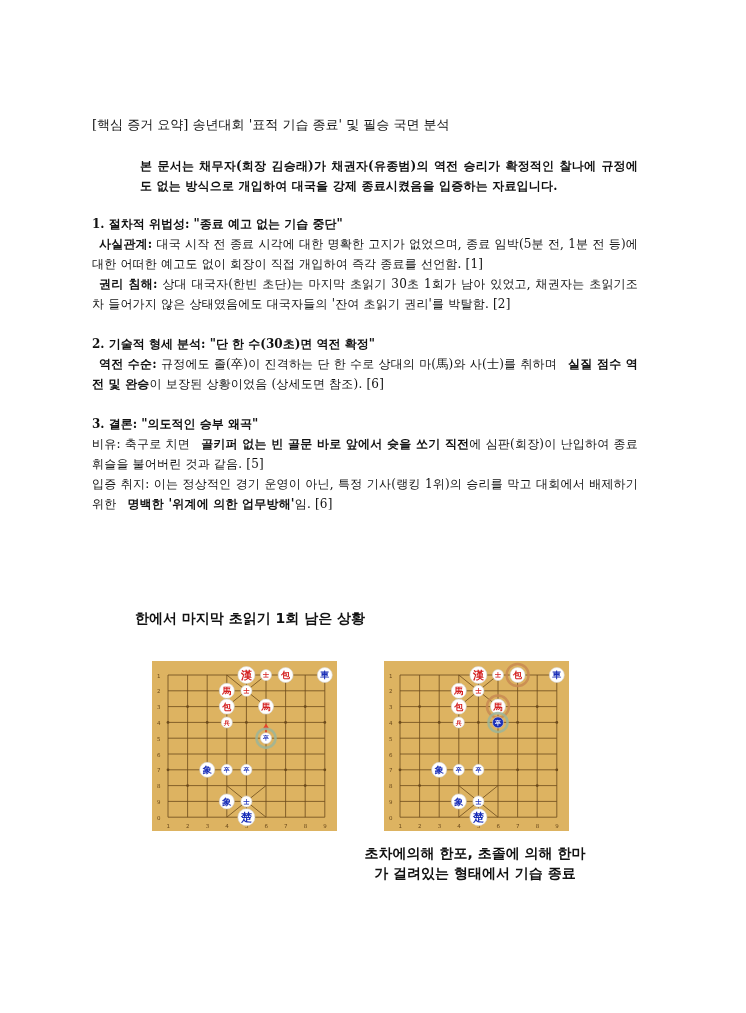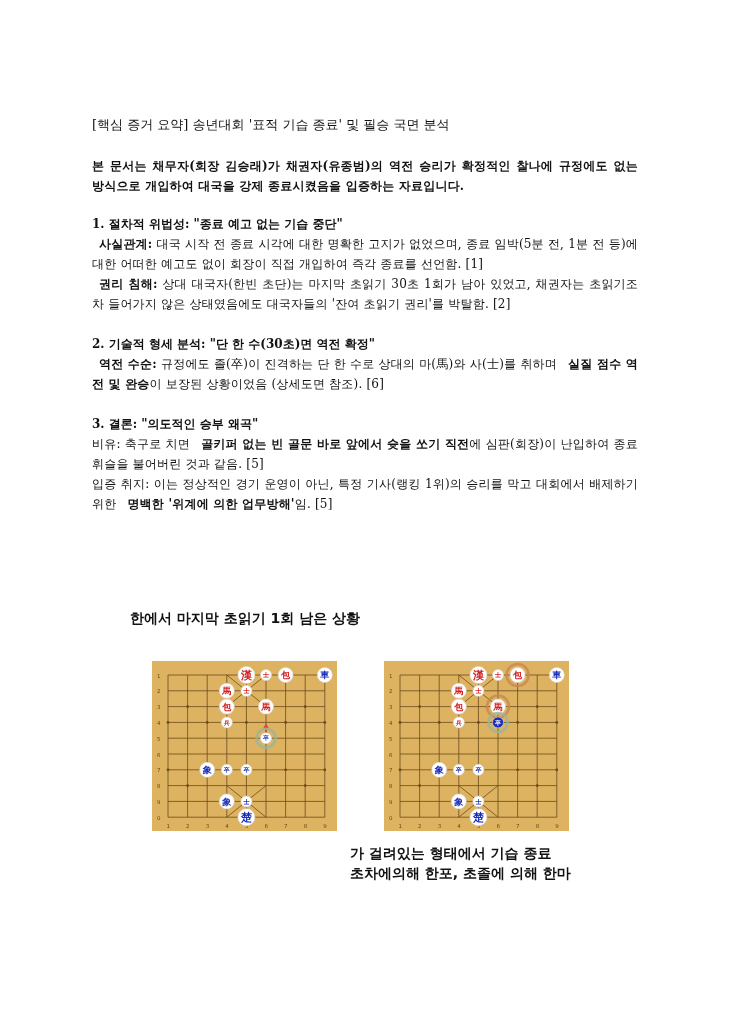--- a/index.html
+++ b/index.html
@@ -1,26 +1,26 @@
 <!DOCTYPE html>
 <html><head>
 <meta charset="utf-8">
 <style>
   html, body { margin:0; padding:0; background:#ffffff; }
   body { width:746px; height:1013px; position:relative; overflow:hidden;
          font-family:"DejaVu Serif", "Liberation Serif", serif; color:#111; }
   .doc { position:absolute; left:92px; top:100px; width:546px; }
   .title { font-size:13px; line-height:18px; margin:16px 0 22px 0; font-weight:normal; }
   .p { font-size:12px; line-height:20px; margin:0; text-align:justify; letter-spacing:0.2px; }
-  .intro { font-weight:bold; margin-bottom:18px; }
+  .intro { font-weight:bold; margin-bottom:18px;margin-left:48px; }
   .sec { margin-bottom:20px; }
   .h { font-weight:bold; font-size:12px; line-height:20px; margin:0; }
   b { font-weight:bold;margin-left:7px; }
   .cap { position:absolute; font-family:"DejaVu Sans","Liberation Sans",sans-serif; font-weight:bold;
-         font-size:14px; line-height:20px; color:#111; }
+         font-size:14px; line-height:20px; color:#111; text-align:center; }
   .board { position:absolute; background:#ddb361; }
   .board svg { position:absolute; left:0; top:0; }
 </style>
 </head>
 <body>
 
 <div class="doc">
   <p class="title">[핵심 증거 요약] 송년대회 '표적 기습 종료' 및 필승 국면 분석</p>
   <p class="p intro">본 문서는 채무자(회장 김승래)가 채권자(유종범)의 역전 승리가 확정적인 찰나에 규정에도 없는 방식으로 개입하여 대국을 강제 종료시켰음을 입증하는 자료입니다.</p>
 
@@ -31,21 +31,21 @@
   </div>
 
   <div class="sec">
     <p class="h">2. 기술적 형세 분석: "단 한 수(30초)면 역전 확정"</p>
     <p class="p"><b>역전 수순:</b><span> 규정에도 졸(卒)이 진격하는 단 한 수로 상대의 마(馬)와 사(士)를 취하며 </span><b>실질 점수 역전 및 완승</b><span>이 보장된 상황이었음 (상세도면 참조). [6]</span></p>
   </div>
 
   <div class="sec">
     <p class="h">3. 결론: "의도적인 승부 왜곡"</p>
     <p class="p"><span>비유: 축구로 치면 </span><b>골키퍼 없는 빈 골문 바로 앞에서 슛을 쏘기 직전</b><span>에 심판(회장)이 난입하여 종료 휘슬을 불어버린 것과 같음. [5]</span></p>
-    <p class="p"><span>입증 취지: 이는 정상적인 경기 운영이 아닌, 특정 기사(랭킹 1위)의 승리를 막고 대회에서 배제하기 위한 </span><b>명백한 '위계에 의한 업무방해'</b><span>임. [5]</span></p>
+    <p class="p"><span>입증 취지: 이는 정상적인 경기 운영이 아닌, 특정 기사(랭킹 1위)의 승리를 막고 대회에서 배제하기 위한 </span><b>명백한 '위계에 의한 업무방해'</b><span>임. [6]</span></p>
   </div>
 </div>
 
 <div class="cap" style="left:130px; top:608px; width:240px;">
   <div>한에서 마지막 초읽기 1회 남은 상황</div>
 </div>
 
 <div class="board" id="board0" style="left:152px; top:661px; width:185px; height:170px;">
     <svg xmlns="http://www.w3.org/2000/svg" width="185" height="170" viewBox="0 0 185 170">
       <rect x="0" y="0" width="185" height="170" fill="#ddb361"></rect>
@@ -233,15 +233,15 @@
       <circle cx="74.80000000000001" cy="140.4" r="7.5" fill="#ffffff" stroke="#d8d8d8" stroke-width="0.6"></circle>
       <text x="74.80000000000001" y="143.64000000000001" text-anchor="middle" font-size="9" font-weight="bold" fill="#1a2fb8" font-family="DejaVu Serif, serif">象</text>
       <circle cx="94.4" cy="140.4" r="5.5" fill="#ffffff" stroke="#d8d8d8" stroke-width="0.6"></circle>
       <text x="94.4" y="142.56" text-anchor="middle" font-size="6" font-weight="bold" fill="#1a2fb8" font-family="DejaVu Serif, serif">士</text>
       <circle cx="94.4" cy="156.20000000000002" r="8.5" fill="#ffffff" stroke="#d8d8d8" stroke-width="0.6"></circle>
       <text x="94.4" y="160.16000000000003" text-anchor="middle" font-size="11" font-weight="bold" fill="#1a2fb8" font-family="DejaVu Serif, serif">楚</text>
     </svg>
   </div>
 
 <div class="cap" style="left:350px; top:843px; width:250px;">
+  <div>초차에의해 한포, 초졸에 의해 한마</div>
   <div>가 걸려있는 형태에서 기습 종료</div>
-  <div>초차에의해 한포, 초졸에 의해 한마</div>
 </div>
 
 </body></html>

